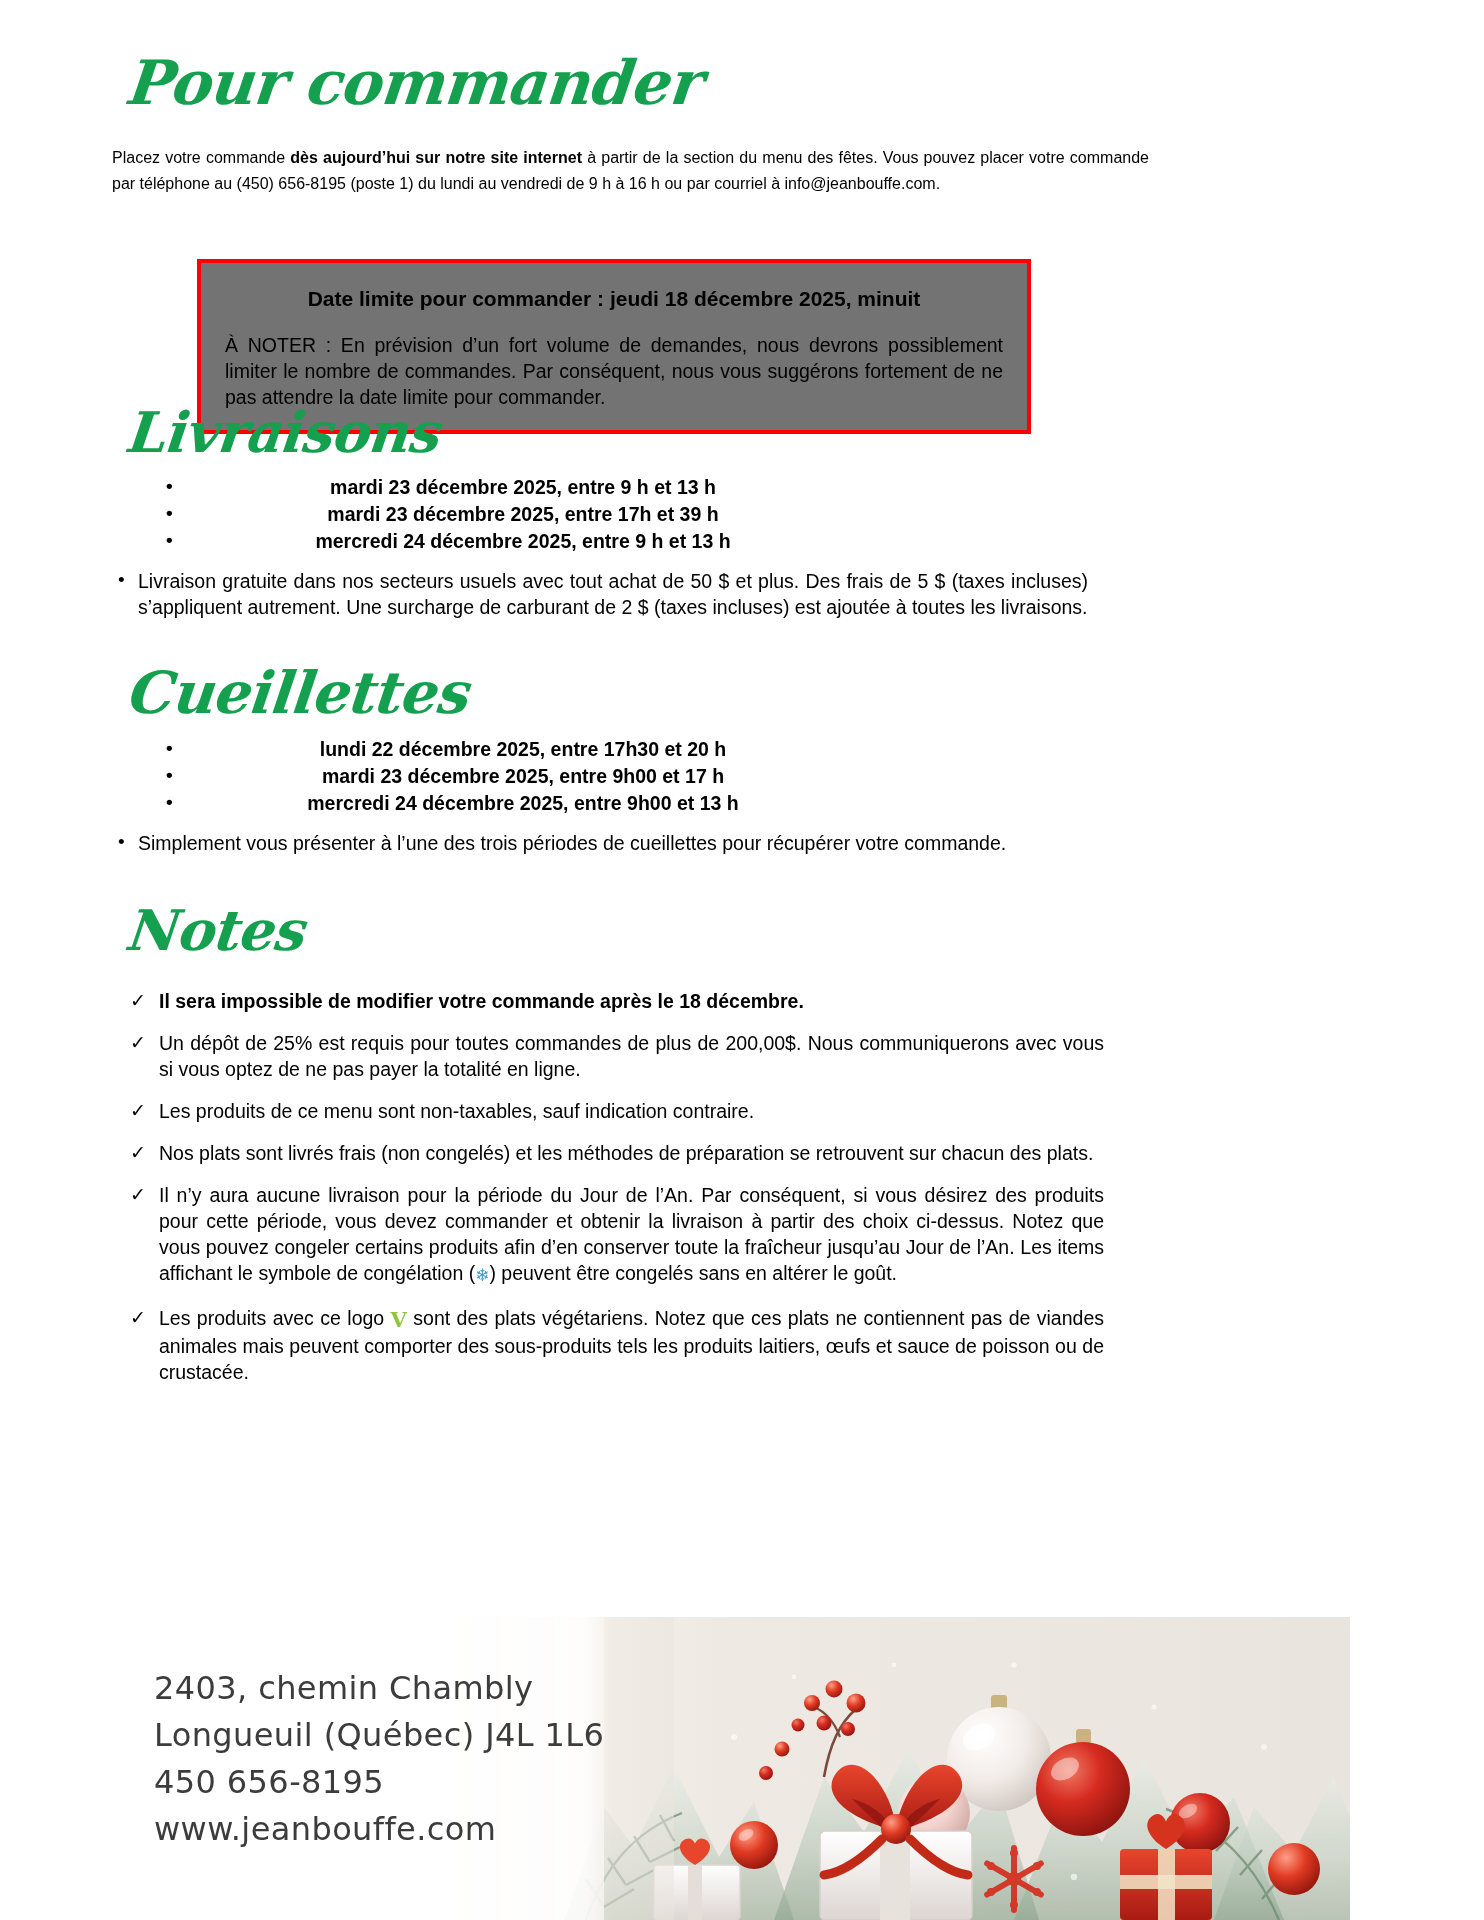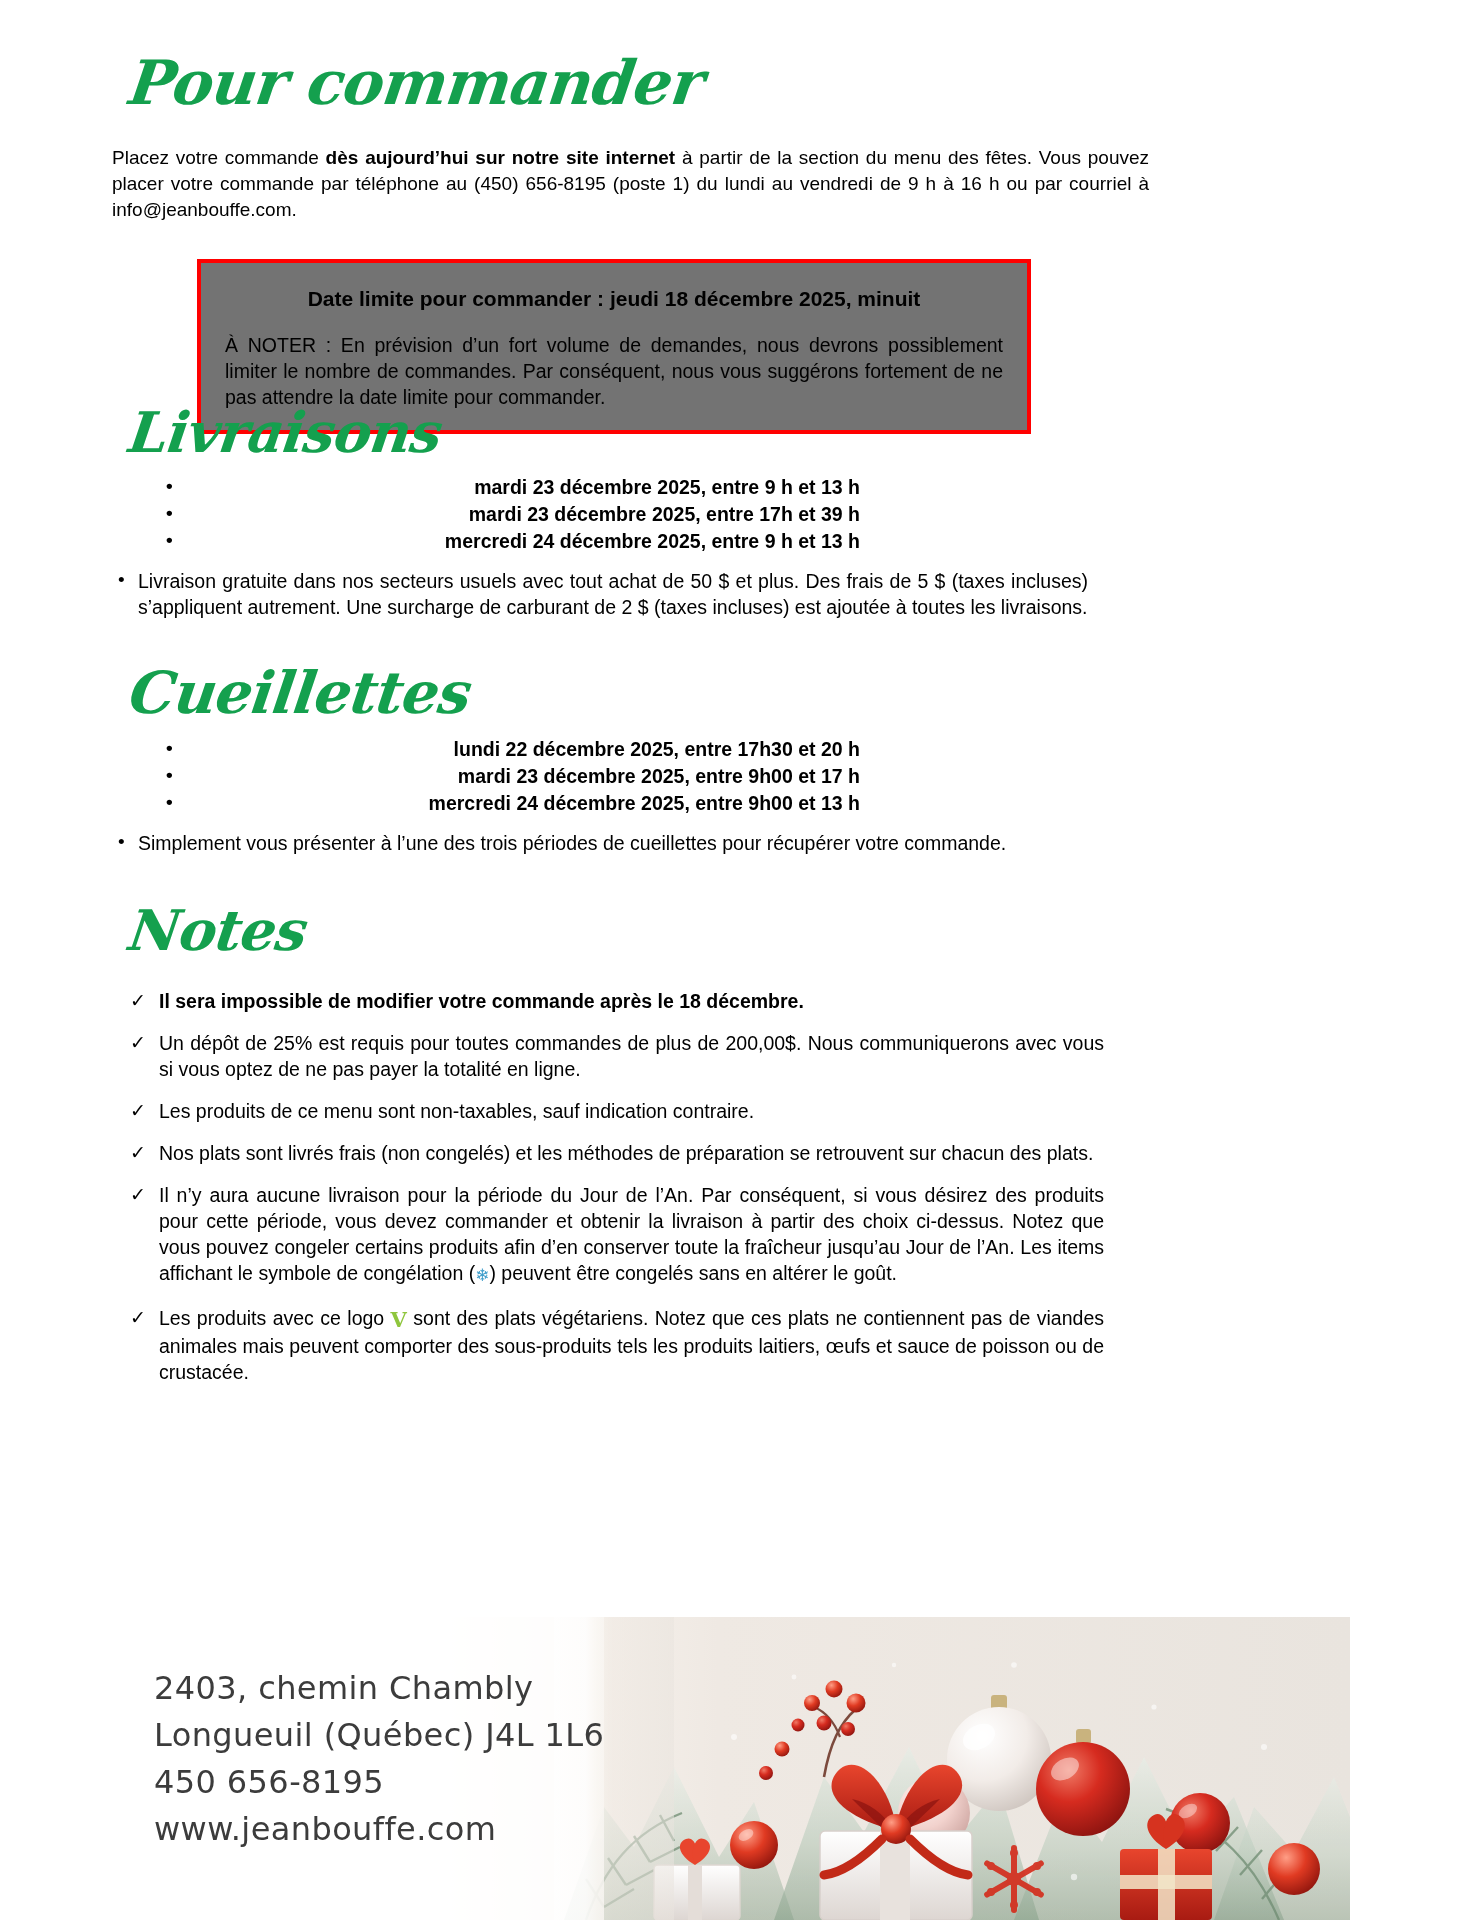--- a/index.html
+++ b/index.html
@@ -57,21 +57,21 @@
   #h-notes {
     position: absolute;
     left: 126px;
     top: 902px;
     font-size: 56px;
   }
 
   
   .body-text {
     position: absolute;
-    font-size: 19px;
+    font-size: 16px;
     line-height: 26px;
     text-align: justify;
     color: #000;
   }
   #intro-paragraph {
     left: 112px;
     top: 145px;
     width: 1037px;
   }
   #intro-paragraph b { font-weight: 700; }
@@ -120,21 +120,21 @@
     position: absolute;
     left: 6px;
     top: -1px;
     font-size: 19px;
     line-height: 26px;
   }
   li.bullet-item.bold {
     font-weight: 700;
     font-size: 19.5px;
     line-height: 27px;
-    text-align: right;
+    text-align: center;
   }
 
   #livraison-dates {
     position: absolute;
     left: 160px;
     top: 474px;
     width: 700px;
   }
   #livraison-notes {
     position: absolute;

